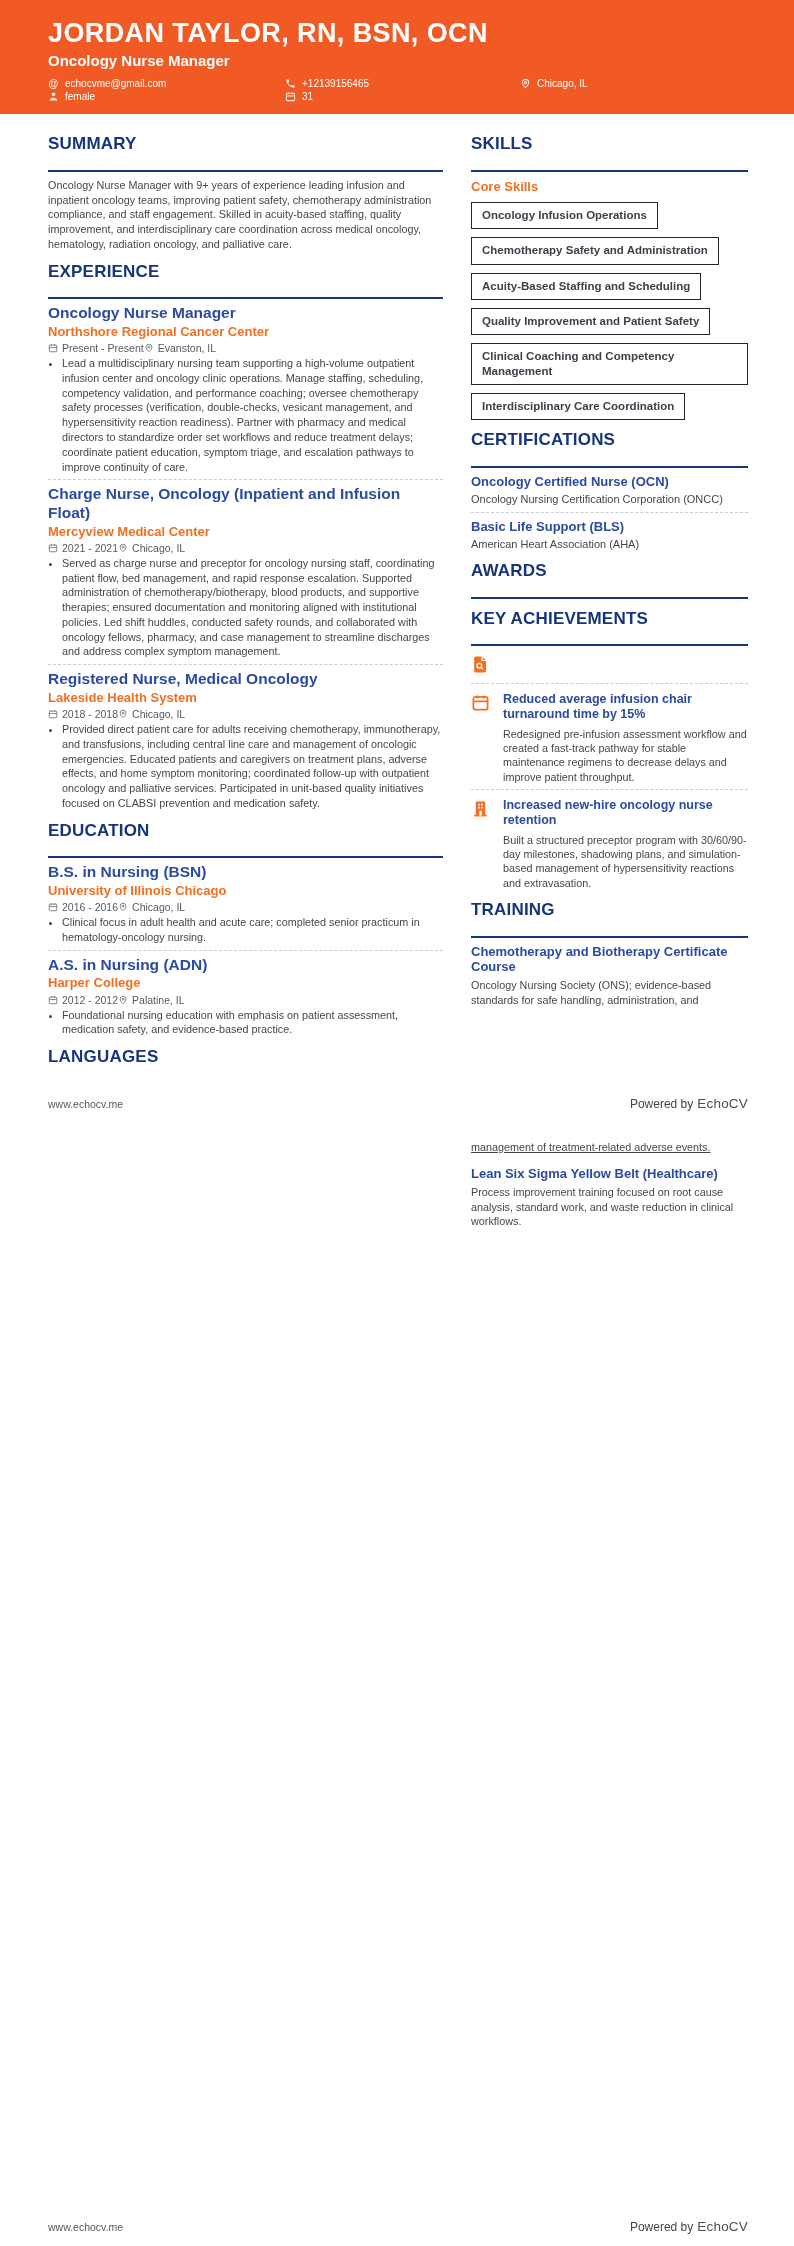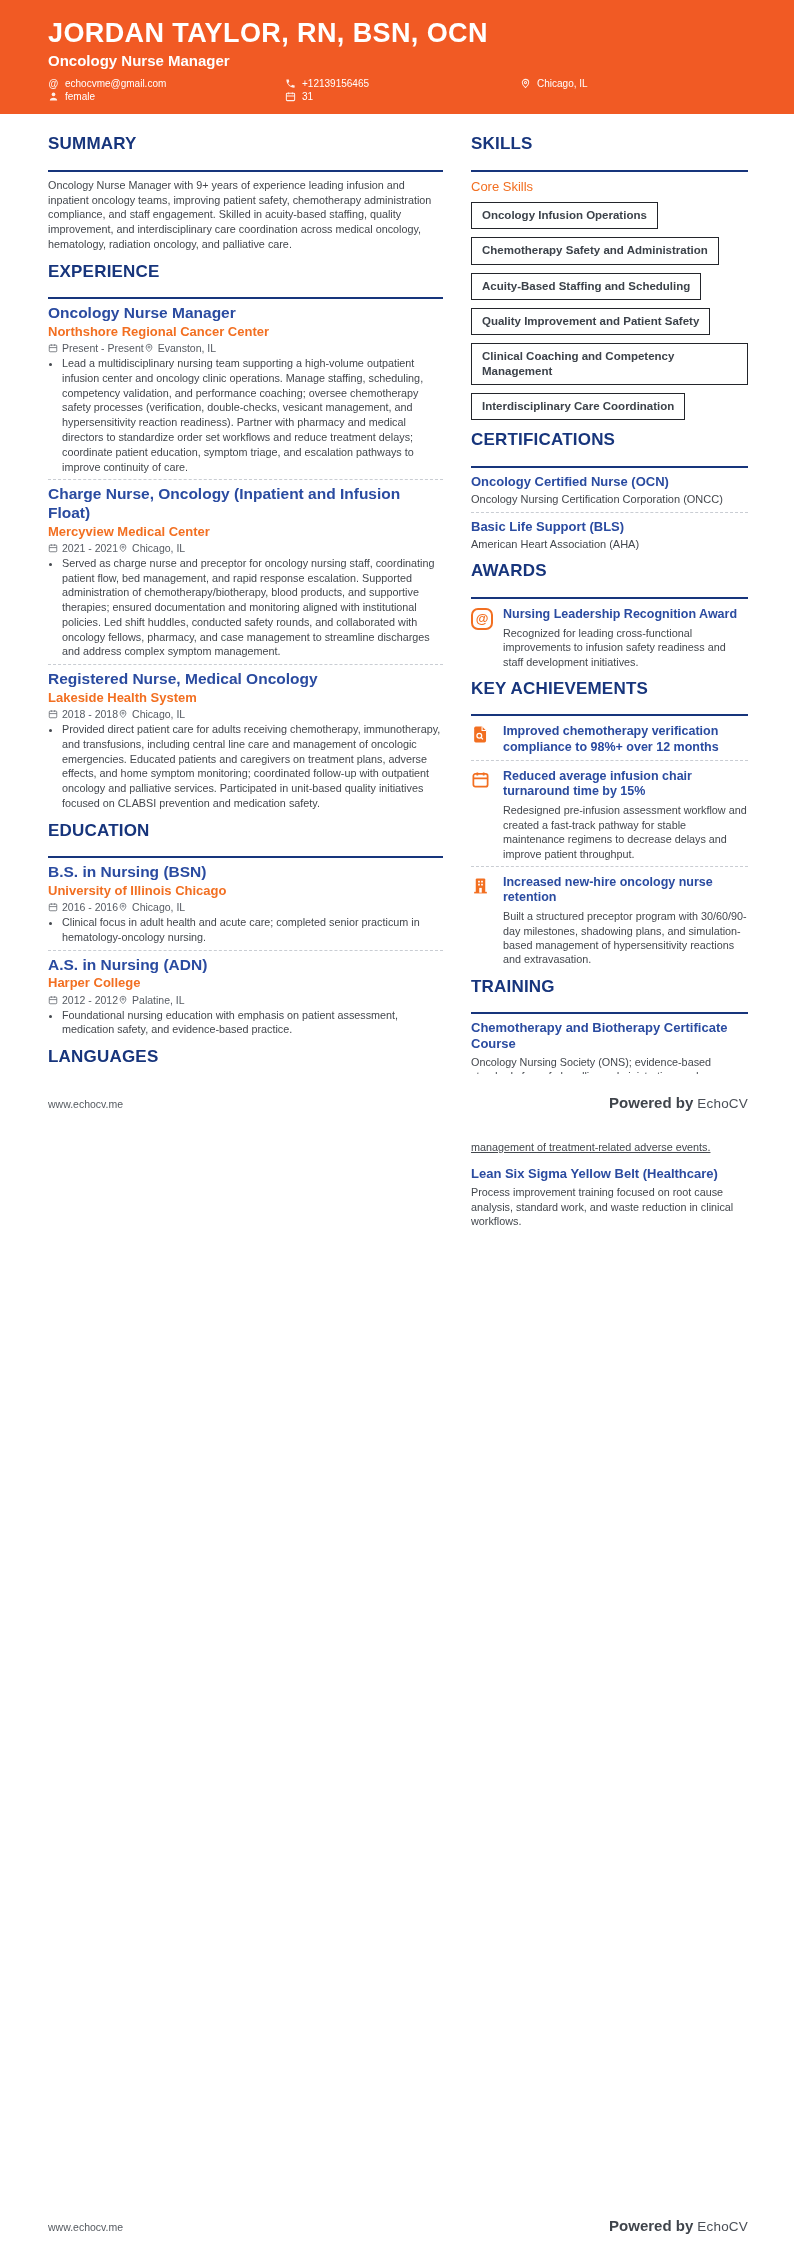--- a/index.html
+++ b/index.html
@@ -44,39 +44,39 @@
 
   .lang-row{display:flex;height:13px;overflow:hidden;margin-top:6px;}
   .lang-item{flex:1;display:flex;justify-content:space-between;align-items:flex-start;}
   .lang-item+.lang-item{margin-left:22px;}
   .lang-name{font-size:14px;font-weight:700;color:var(--navy);line-height:1.1;}
   .dots{display:flex;gap:4px;margin-top:2px;}
   .dot{width:7px;height:7px;border-radius:50%;background:var(--dot-empty);}
   .dot.filled{background:var(--orange-accent);}
 
   
-  .group-label{font-size:13px;font-weight:400;color:var(--orange-accent);margin-top:7px;}
+  .group-label{font-size:13px;font-weight:700;color:var(--orange-accent);margin-top:7px;}
   .chip{display:table;border:1.5px solid var(--chip-border);padding:5px 10px 6px 10px;font-size:11.5px;font-weight:700;color:#3C424A;margin-top:8px;background:#fff;line-height:1.25;}
   .cert-name{font-size:13px;font-weight:700;color:var(--blue);line-height:1.25;margin-top:6px;}
   .cert-org{font-size:11px;color:var(--text);margin-top:2px;line-height:1.3;}
   .ach{display:flex;gap:10px;margin-top:8px;}
   .ach-icon{flex:0 0 22px;padding-top:1px;color:var(--orange-accent);}
   .ach-icon svg{width:19px;height:19px;}
   .at-badge{width:22px;height:22px;border:2px solid var(--orange-accent);border-radius:7px;color:var(--orange-accent);display:flex;align-items:center;justify-content:center;font-size:13px;font-weight:700;}
   .at-badge::before{content:"@";}
   .ach-title{font-size:12.5px;font-weight:700;color:var(--blue);line-height:1.22;}
   .ach-desc{font-size:10.8px;color:var(--text);line-height:1.33;margin-top:4px;}
   .course-title{font-size:13px;font-weight:700;color:var(--blue);line-height:1.22;margin-top:6px;}
   .course-desc{font-size:10.8px;color:var(--text);line-height:1.33;margin-top:3px;}
 
   
   .pg-footer{position:absolute;left:48px;right:46px;bottom:12px;display:flex;justify-content:space-between;align-items:baseline;}
   .site{font-size:10.5px;color:#555A60;}
   .powered{display:flex;align-items:baseline;gap:4px;}
-  .powered-prefix{font-size:15px;color:#3F444B;font-weight:bold;}
+  .powered-prefix{font-size:12px;color:#3F444B;}
   .brand{font-size:13.5px;color:var(--footer-text);font-weight:500;letter-spacing:.2px;}
 
   
   .continuation{position:absolute;left:471px;top:17px;width:277px;}
   .cont-text{font-size:10.8px;color:var(--text);line-height:1.33;text-decoration:underline;}
   .cont-title{margin-top:12px;}
 </style>
 </head>
 <body>
 
@@ -320,45 +320,35 @@
         </div>
         <div class="dashsep"></div>
         <div>
           <div class="cert-name">Basic Life Support (BLS)</div>
           <div class="cert-org">American Heart Association (AHA)</div>
         </div>
       </div>
 
       <div class="sec">
         <div class="sec-h">AWARDS</div>
-        <div class="ach">
-          <span class="ach-icon">
-              <span class="at-badge"></span>
-            </span>
-          <div class="ach-body">
-            <div class="ach-title">Nursing Leadership Recognition Award</div>
-            <div class="ach-desc">Recognized for leading cross-functional improvements to infusion safety readiness and staff development initiatives.</div>
-          </div>
-        </div>
       </div>
 
       <div class="sec">
         <div class="sec-h">KEY ACHIEVEMENTS</div>
 
         <div class="ach">
           <span class="ach-icon">
             <svg viewBox="0 0 24 24">
                 <path fill="currentColor" d="M6 2h8l5 5v13a2 2 0 0 1-2 2H6a2 2 0 0 1-2-2V4a2 2 0 0 1 2-2z"></path>
                 <path d="M14 2v5h5" fill="none" stroke="#fff" stroke-width="1.4"></path>
                 <circle cx="10.5" cy="13.5" r="3" fill="none" stroke="#fff" stroke-width="1.6"></circle>
                 <path d="M12.8 15.8l2.3 2.3" stroke="#fff" stroke-width="1.6"></path>
               </svg>
           </span>
           <div class="ach-body">
-            <div class="ach-title">Improved chemotherapy verification compliance to 98%+ over 12 months</div>
           </div>
         </div>
         <div class="dashsep"></div>
 
         <div class="ach">
           <span class="ach-icon">
             <svg viewBox="0 0 24 24" fill="none" stroke="currentColor" stroke-width="2.2">
                 <rect x="3" y="5" width="18" height="16" rx="2.5"></rect>
                 <path d="M16 3v4M8 3v4M3 10.5h18"></path>
               </svg>

